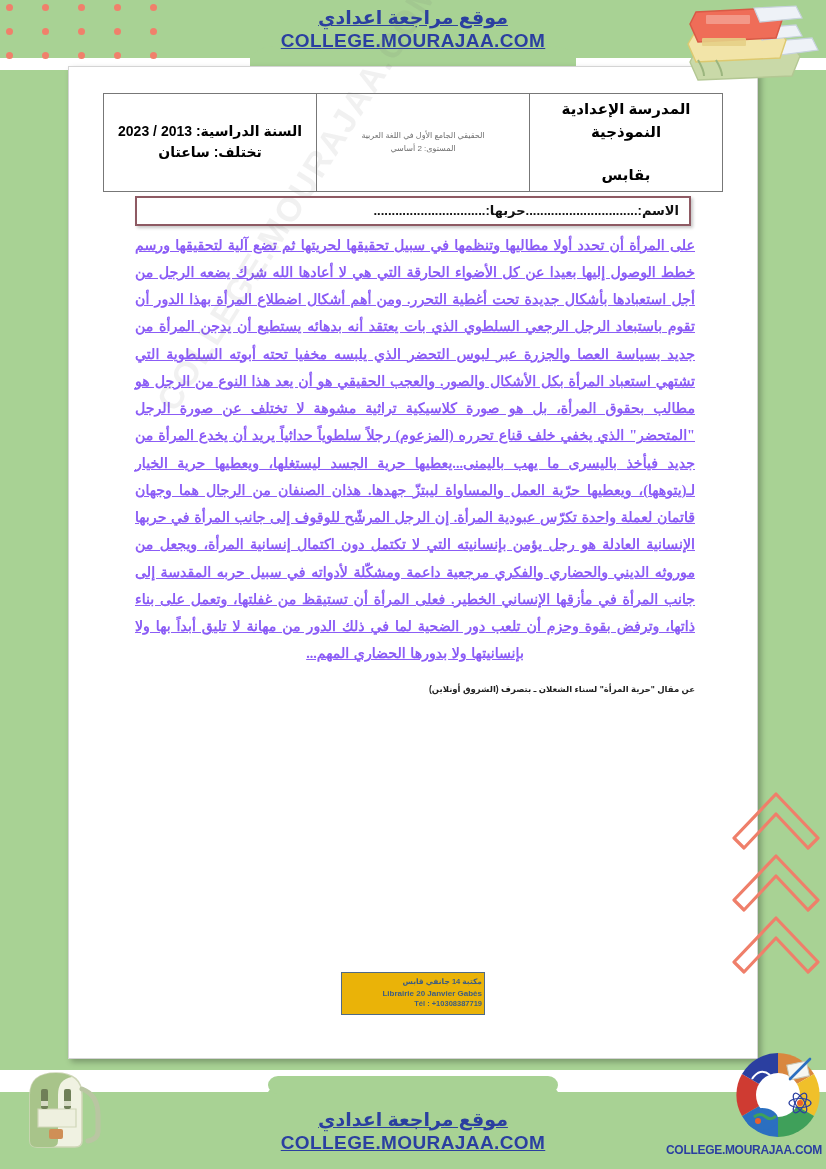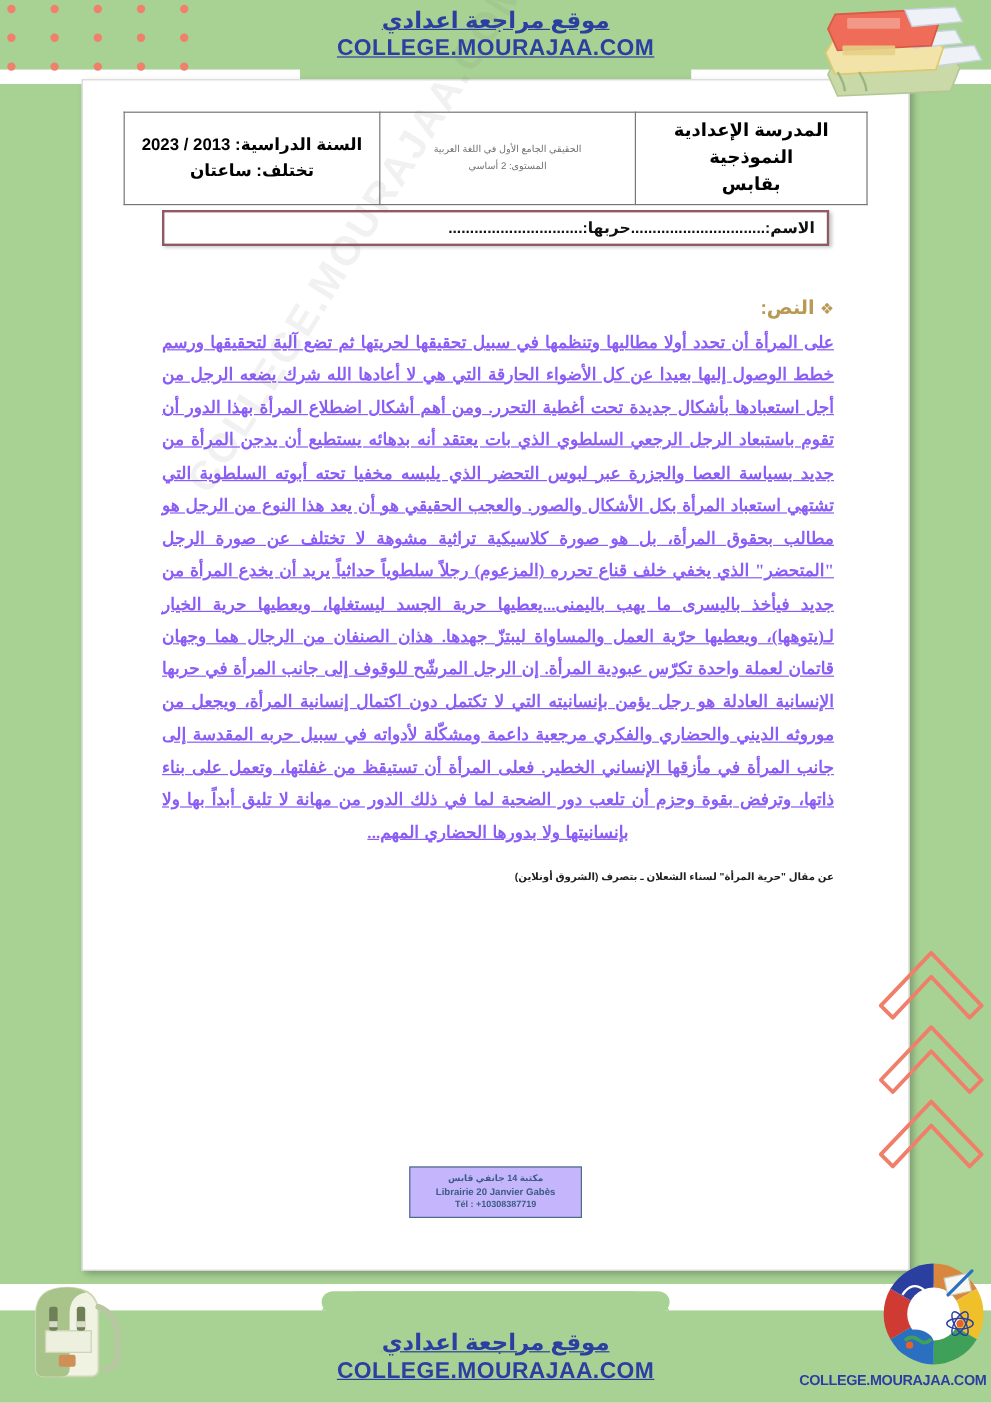--- a/index.html
+++ b/index.html
@@ -76,21 +76,21 @@
     table-layout:fixed;
   }
   table.hdr td{
     border:1px solid #777;vertical-align:middle;text-align:center;
     padding:4px 6px;
   }
   .td-school{width:180px;}
   .td-exam{width:200px;}
   .td-year{width:200px;}
   .school-l1{font-size:15px;font-weight:bold;color:#000;line-height:1.5;}
-  .school-l2{font-size:15px;font-weight:bold;color:#000;line-height:1.5;}
+  .school-l2{font-size:15px;font-weight:bold;color:#000;line-height:1.5;margin-top:21px;}
   .exam-l{font-size:8px;color:#6f6f6f;line-height:1.7;}
   .year-l{font-size:14px;font-weight:bold;color:#000;line-height:1.55;}
   
   .namebar{
     width:556px;margin:4px auto 0 auto;
     border:2px solid #8e5a63;background:#fff;
     height:30px;direction:rtl;
     display:flex;align-items:center;justify-content:flex-start;
     padding:0 10px;box-sizing:border-box;
     box-shadow:2px 2px 3px rgba(0,0,0,0.22);
@@ -122,21 +122,21 @@
   .watermark{
     position:absolute;left:80px;top:330px;
     transform:rotate(-58deg);transform-origin:left top;
     font-size:34px;font-weight:bold;color:rgba(120,120,120,0.10);
     letter-spacing:2px;white-space:nowrap;pointer-events:none;z-index:1;
   }
   
   .stamp{
     position:absolute;left:50%;transform:translateX(-50%);
     top:905px;width:138px;border:1px solid #4f6a86;
-    padding:4px 2px;text-align:center;background:#c4b5fd;
+    padding:4px 2px;text-align:right;background:#eab308;
   }
   .stamp div{color:#3c5c82;line-height:1.45;}
   .stamp .s-ar{font-size:7.5px;direction:rtl;font-weight:bold;}
   .stamp .s-fr{font-size:8px;font-weight:bold;}
   .stamp .s-tel{font-size:7.5px;font-weight:bold;}
 </style>
 </head>
 <body>
 
 <div class="notch" style="left:0;top:60px;width:826px;height:8px;"></div>
@@ -216,24 +216,20 @@
     </tbody>
       </table>
 
     <div class="namebar">
       <span>الاسم:</span>
       <span class="dotfill">...............................</span>
       <span>حربها:</span>
       <span class="dotfill">...............................</span>
     </div>
 
-    <div class="txt-title">
-      <span class="star">❖</span>
-      <span>النص:</span>
-    </div>
 
     <div class="passage">على المرأة أن تحدد أولا مطاليها وتنظمها في سبيل تحقيقها لحريتها ثم تضع آلية لتحقيقها ورسم خطط الوصول إليها بعيدا عن كل الأضواء الحارقة التي هي لا أعادها الله شرك يضعه الرجل من أجل استعبادها بأشكال جديدة تحت أغطية التحرر. ومن أهم أشكال اضطلاع المرأة بهذا الدور أن تقوم باستبعاد الرجل الرجعي السلطوي الذي بات يعتقد أنه بدهائه يستطيع أن يدجن المرأة من جديد بسياسة العصا والجزرة عبر لبوس التحضر الذي يلبسه مخفيا تحته أبوته السلطوية التي تشتهي استعباد المرأة بكل الأشكال والصور. والعجب الحقيقي هو أن يعد هذا النوع من الرجل هو مطالب بحقوق المرأة، بل هو صورة كلاسيكية تراثية مشوهة لا تختلف عن صورة الرجل "المتحضر" الذي يخفي خلف قناع تحرره (المزعوم) رجلاً سلطوياً حداثياً يريد أن يخدع المرأة من جديد فيأخذ باليسرى ما يهب باليمنى...يعطيها حرية الجسد ليستغلها، ويعطيها حرية الخيار لـ(يتوهها)، ويعطيها حرّية العمل والمساواة ليبتزّ جهدها. هذان الصنفان من الرجال هما وجهان قاتمان لعملة واحدة تكرّس عبودية المرأة. إن الرجل المرشّح للوقوف إلى جانب المرأة في حربها الإنسانية العادلة هو رجل يؤمن بإنسانيته التي لا تكتمل دون اكتمال إنسانية المرأة، ويجعل من موروثه الديني والحضاري والفكري مرجعية داعمة ومشكّلة لأدواته في سبيل حربه المقدسة إلى جانب المرأة في مأزقها الإنساني الخطير. فعلى المرأة أن تستيقظ من غفلتها، وتعمل على بناء ذاتها، وترفض بقوة وحزم أن تلعب دور الضحية لما في ذلك الدور من مهانة لا تليق أبداً بها ولا بإنسانيتها ولا بدورها الحضاري المهم...</div>
 
     <div class="source">عن مقال "حرية المرأة" لسناء الشعلان ـ بتصرف (الشروق أونلاين)</div>
   </div>
 
   <div class="stamp">
     <div class="s-ar">مكتبة 14 جانفي قابس</div>
     <div class="s-fr">Librairie 20 Janvier Gabès</div>
     <div class="s-tel">Tél : +10308387719</div>

